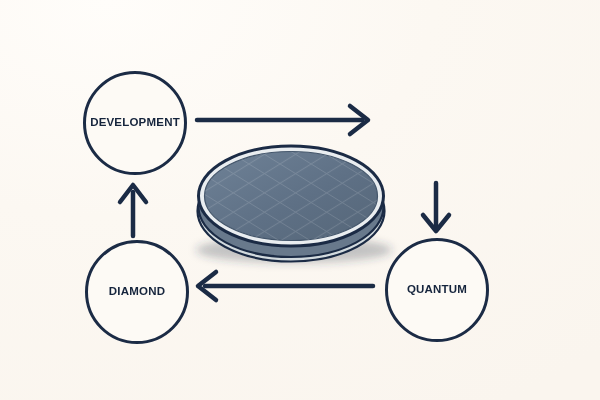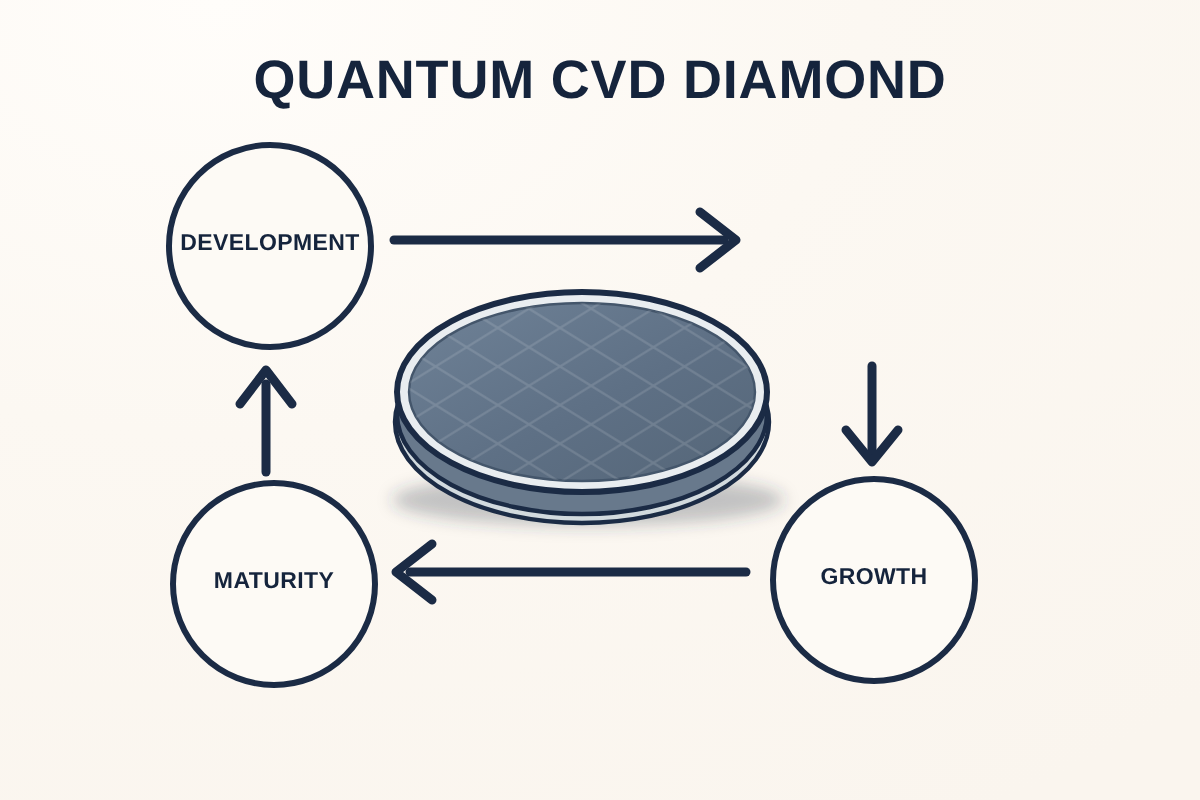--- a/index.html
+++ b/index.html
@@ -33,30 +33,29 @@
   .node-introduction{left:385px;top:70px;}
   .node-growth{left:385px;top:238px;}
   .node-maturity{left:85px;top:240px;}
   .overlay{position:absolute;left:0;top:0;}
 </style>
 </head>
 <body>
 
 <div class="stage">
 
-  <div class="title">QUANTUM CVD DIAMOND</div>
 
   <div class="node node-development">
     <span class="label">DEVELOPMENT</span>
   </div>
   <div class="node node-growth">
-    <span class="label">GROWTH</span>
+    <span class="label">QUANTUM</span>
   </div>
   <div class="node node-maturity">
-    <span class="label">MATURITY</span>
+    <span class="label">DIAMOND</span>
   </div>
 
   <svg class="overlay" width="600" height="400" viewBox="0 0 600 400">
     <g fill="none" stroke="#1b2b45" stroke-width="4.5" stroke-linecap="round" stroke-linejoin="round">
       <g>
         <path d="M197 120 H362"></path>
         <path d="M350 106 L368 120 L350 134"></path>
       </g>
       <g>
         <path d="M436 183 V226"></path>

